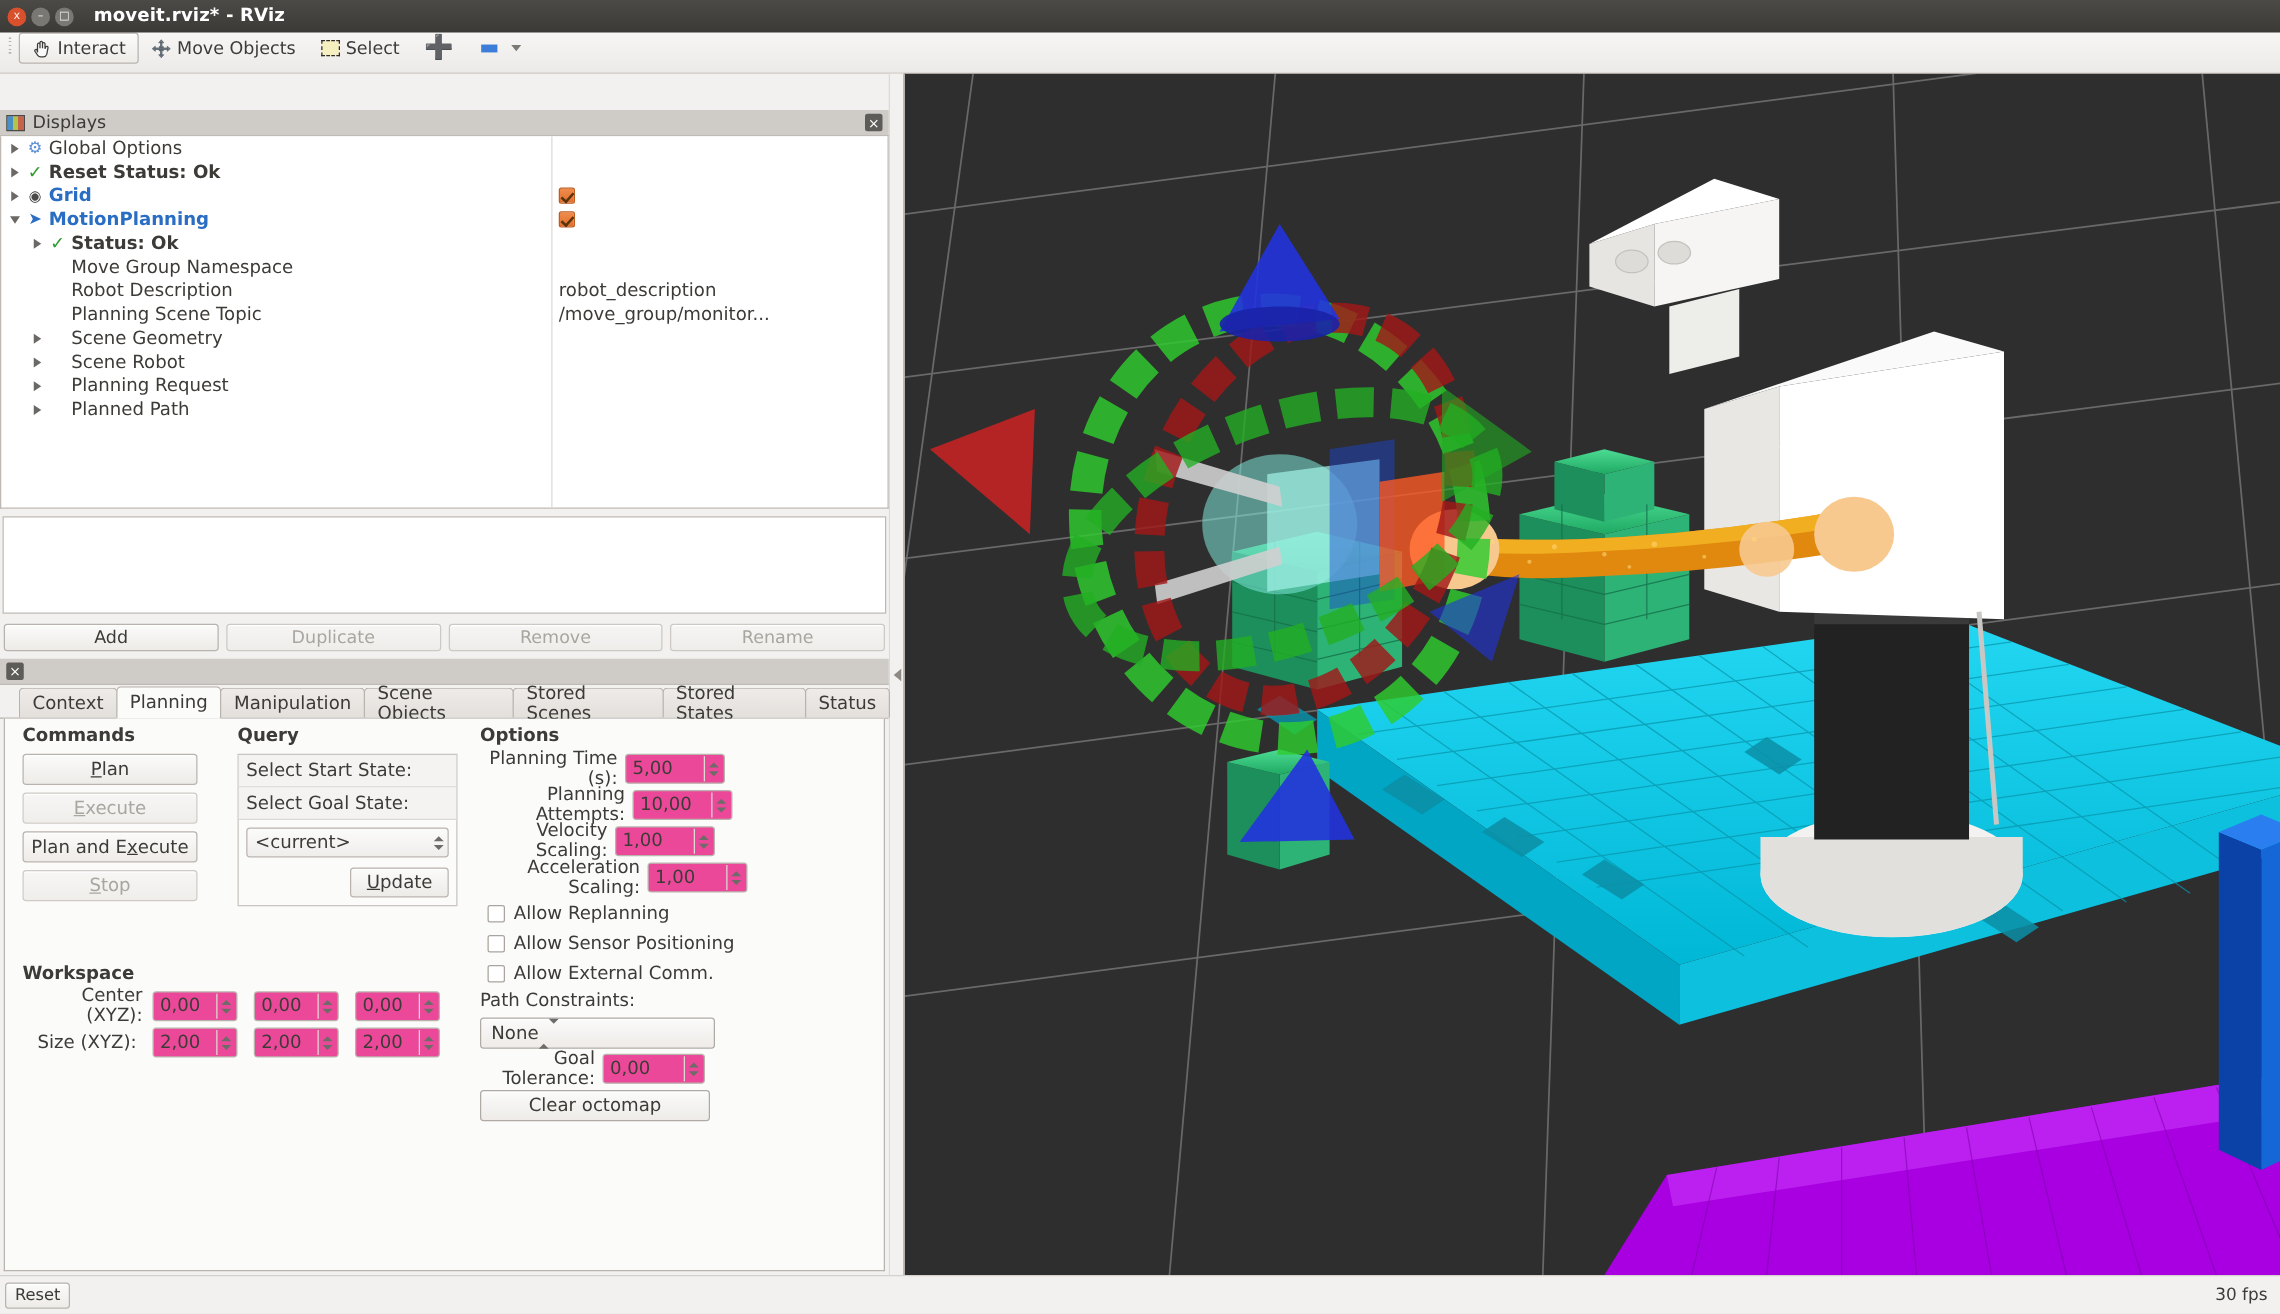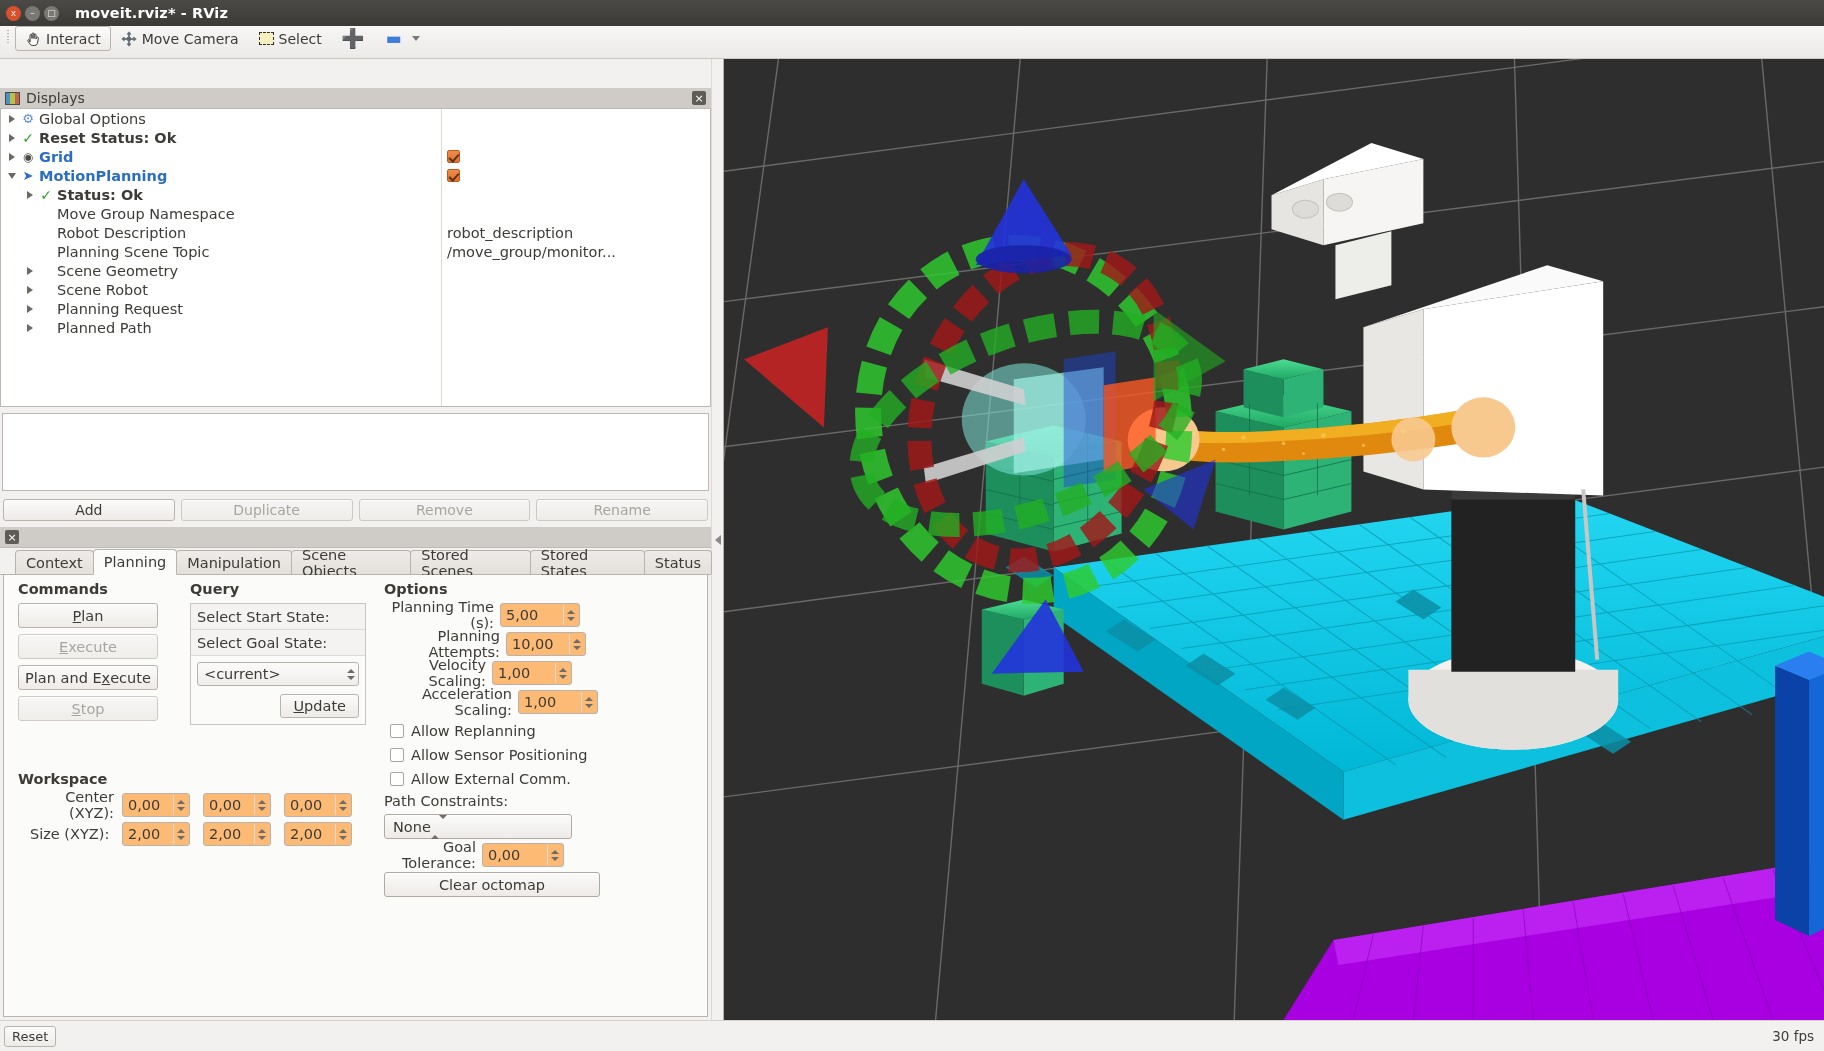--- a/index.html
+++ b/index.html
@@ -278,21 +278,21 @@
     background: linear-gradient(to bottom,#fbfbfa 0%,#eeebe8 100%);
     border: 1px solid #b9b3ad; border-radius: 3px;
     font-size: 14.5px;
     display: flex; align-items: center; justify-content: center;
     box-shadow: inset 0 1px 0 #ffffff; width: fit-content;
   }
 
   .opt-row { display: flex; align-items: center; margin-bottom: 5px; height: 24px; }
   .opt-label { font-size: 14.5px; text-align: right; }
   .spinbox {
-    height: 24px; background: #fdba74;
+    height: 24px; background: #ec4899;
     border: 1px solid #b9b3ad; border-radius: 3px;
     display: flex; align-items: center;
     padding-left: 5px; font-size: 14.5px;
     position: relative;
   }
   .spinbox .spin-arrows {
     position: absolute; right: 2px; top: 1px; bottom: 1px;
     width: 14px;
     display: flex; flex-direction: column; justify-content: center; gap: 3px;
     align-items: center;
@@ -378,21 +378,21 @@
           <path d="M8 .8 L10 3.2 L6 3.2 Z"></path>
           <path d="M8 15.2 L10 12.8 L6 12.8 Z"></path>
           <path d="M.8 8 L3.2 6 L3.2 10 Z"></path>
           <path d="M15.2 8 L12.8 6 L12.8 10 Z"></path>
           <rect x="6.4" y="6.4" width="3.2" height="3.2"></rect>
           <rect x="7.4" y="3" width="1.2" height="10"></rect>
           <rect x="3" y="7.4" width="10" height="1.2"></rect>
         </g>
       </svg>
     </span>
-    <span>Move Camera</span>
+    <span>Move Objects</span>
   </div>
 
   <div class="tb-item">
     <span class="icon-selectbox"></span>
     <span>Select</span>
   </div>
 
   <div class="tb-item">
     <span class="icon-plus">➕</span>
   </div>
@@ -669,21 +669,21 @@
             <div class="opt-label" style="width:92px;">Goal Tolerance:</div>
             <div class="spinbox" style="width:82px; margin-left:6px;">
               <span>0,00</span>
               <span class="spin-arrows">
                   <span class="spin-up"></span>
                   <span class="spin-dn"></span>
                 </span>
             </div>
           </div>
 
-          <div class="wide-btn" style="width:216px; margin-top:5px;">Clear octomap</div>
+          <div class="wide-btn" style="width:184px; margin-top:5px;">Clear octomap</div>
         </div>
 
         <div class="grp" style="left:14px; top:196px; width:350px;">
           <div class="section-title">Workspace</div>
 
           <div class="opt-row">
             <div class="opt-label" style="width:96px;">Center (XYZ):</div>
             <div class="spinbox" style="width:68px; margin-left:8px;">
               <span>0,00</span>
               <span class="spin-arrows">

